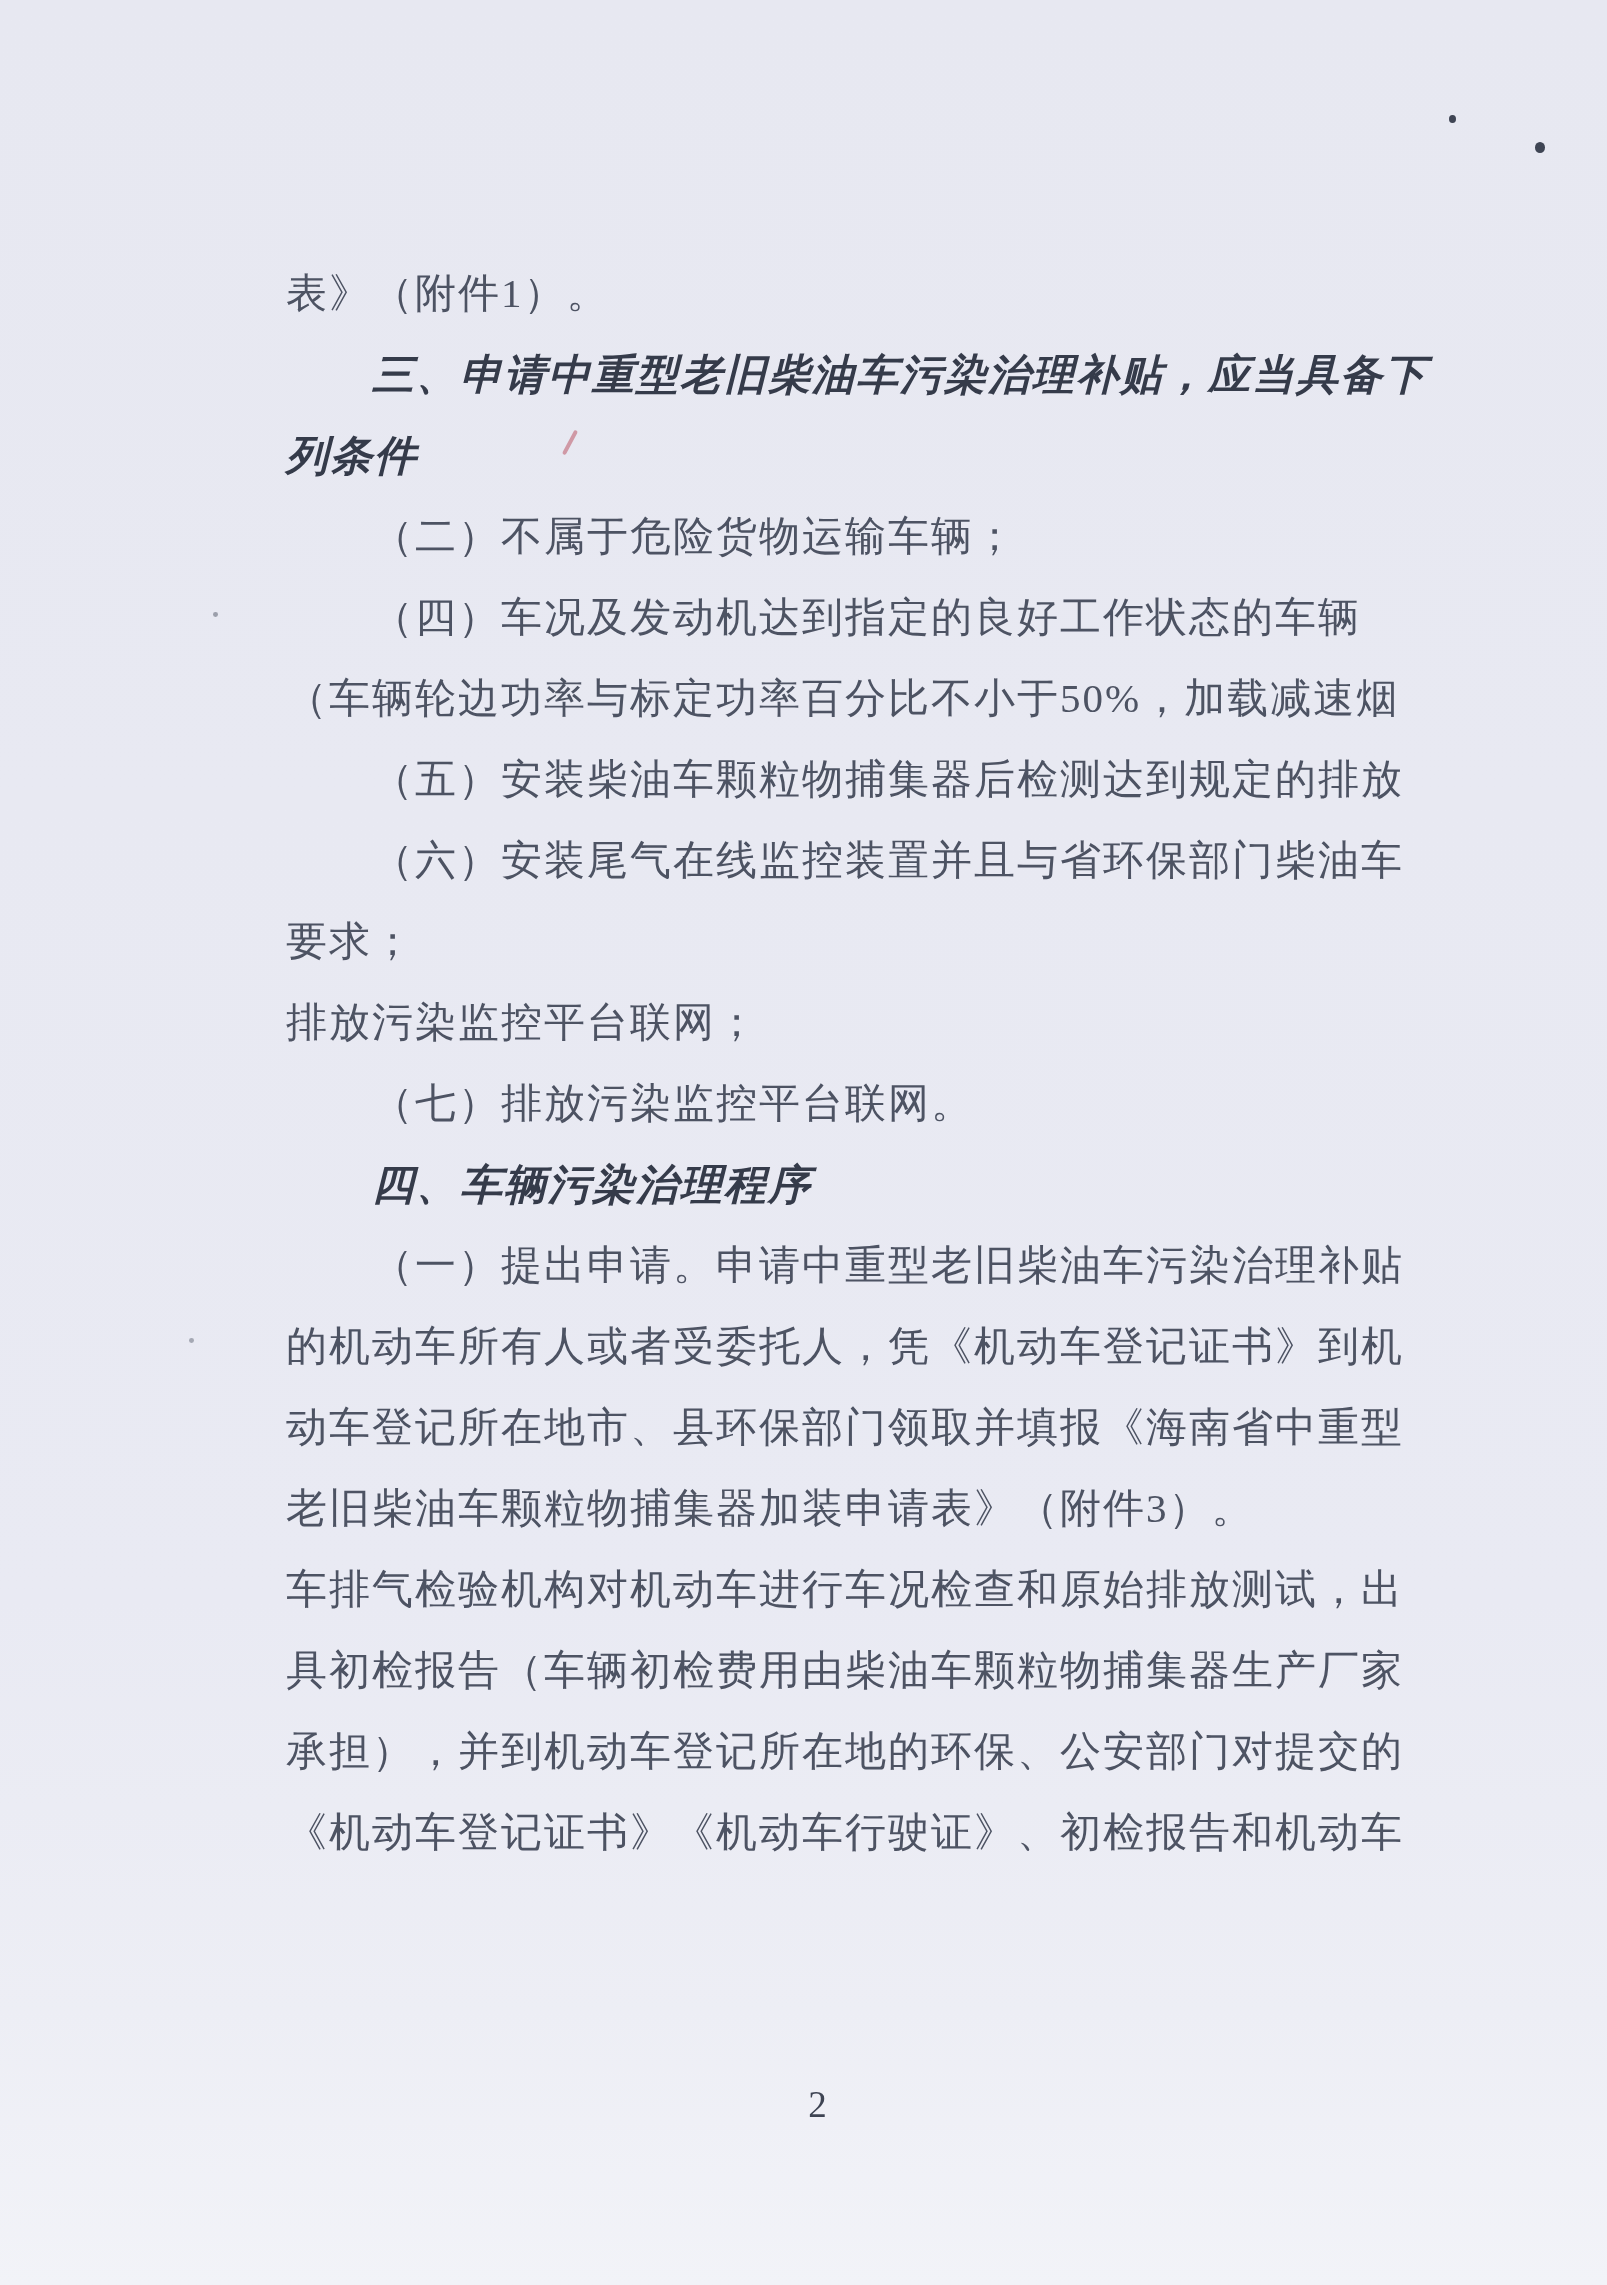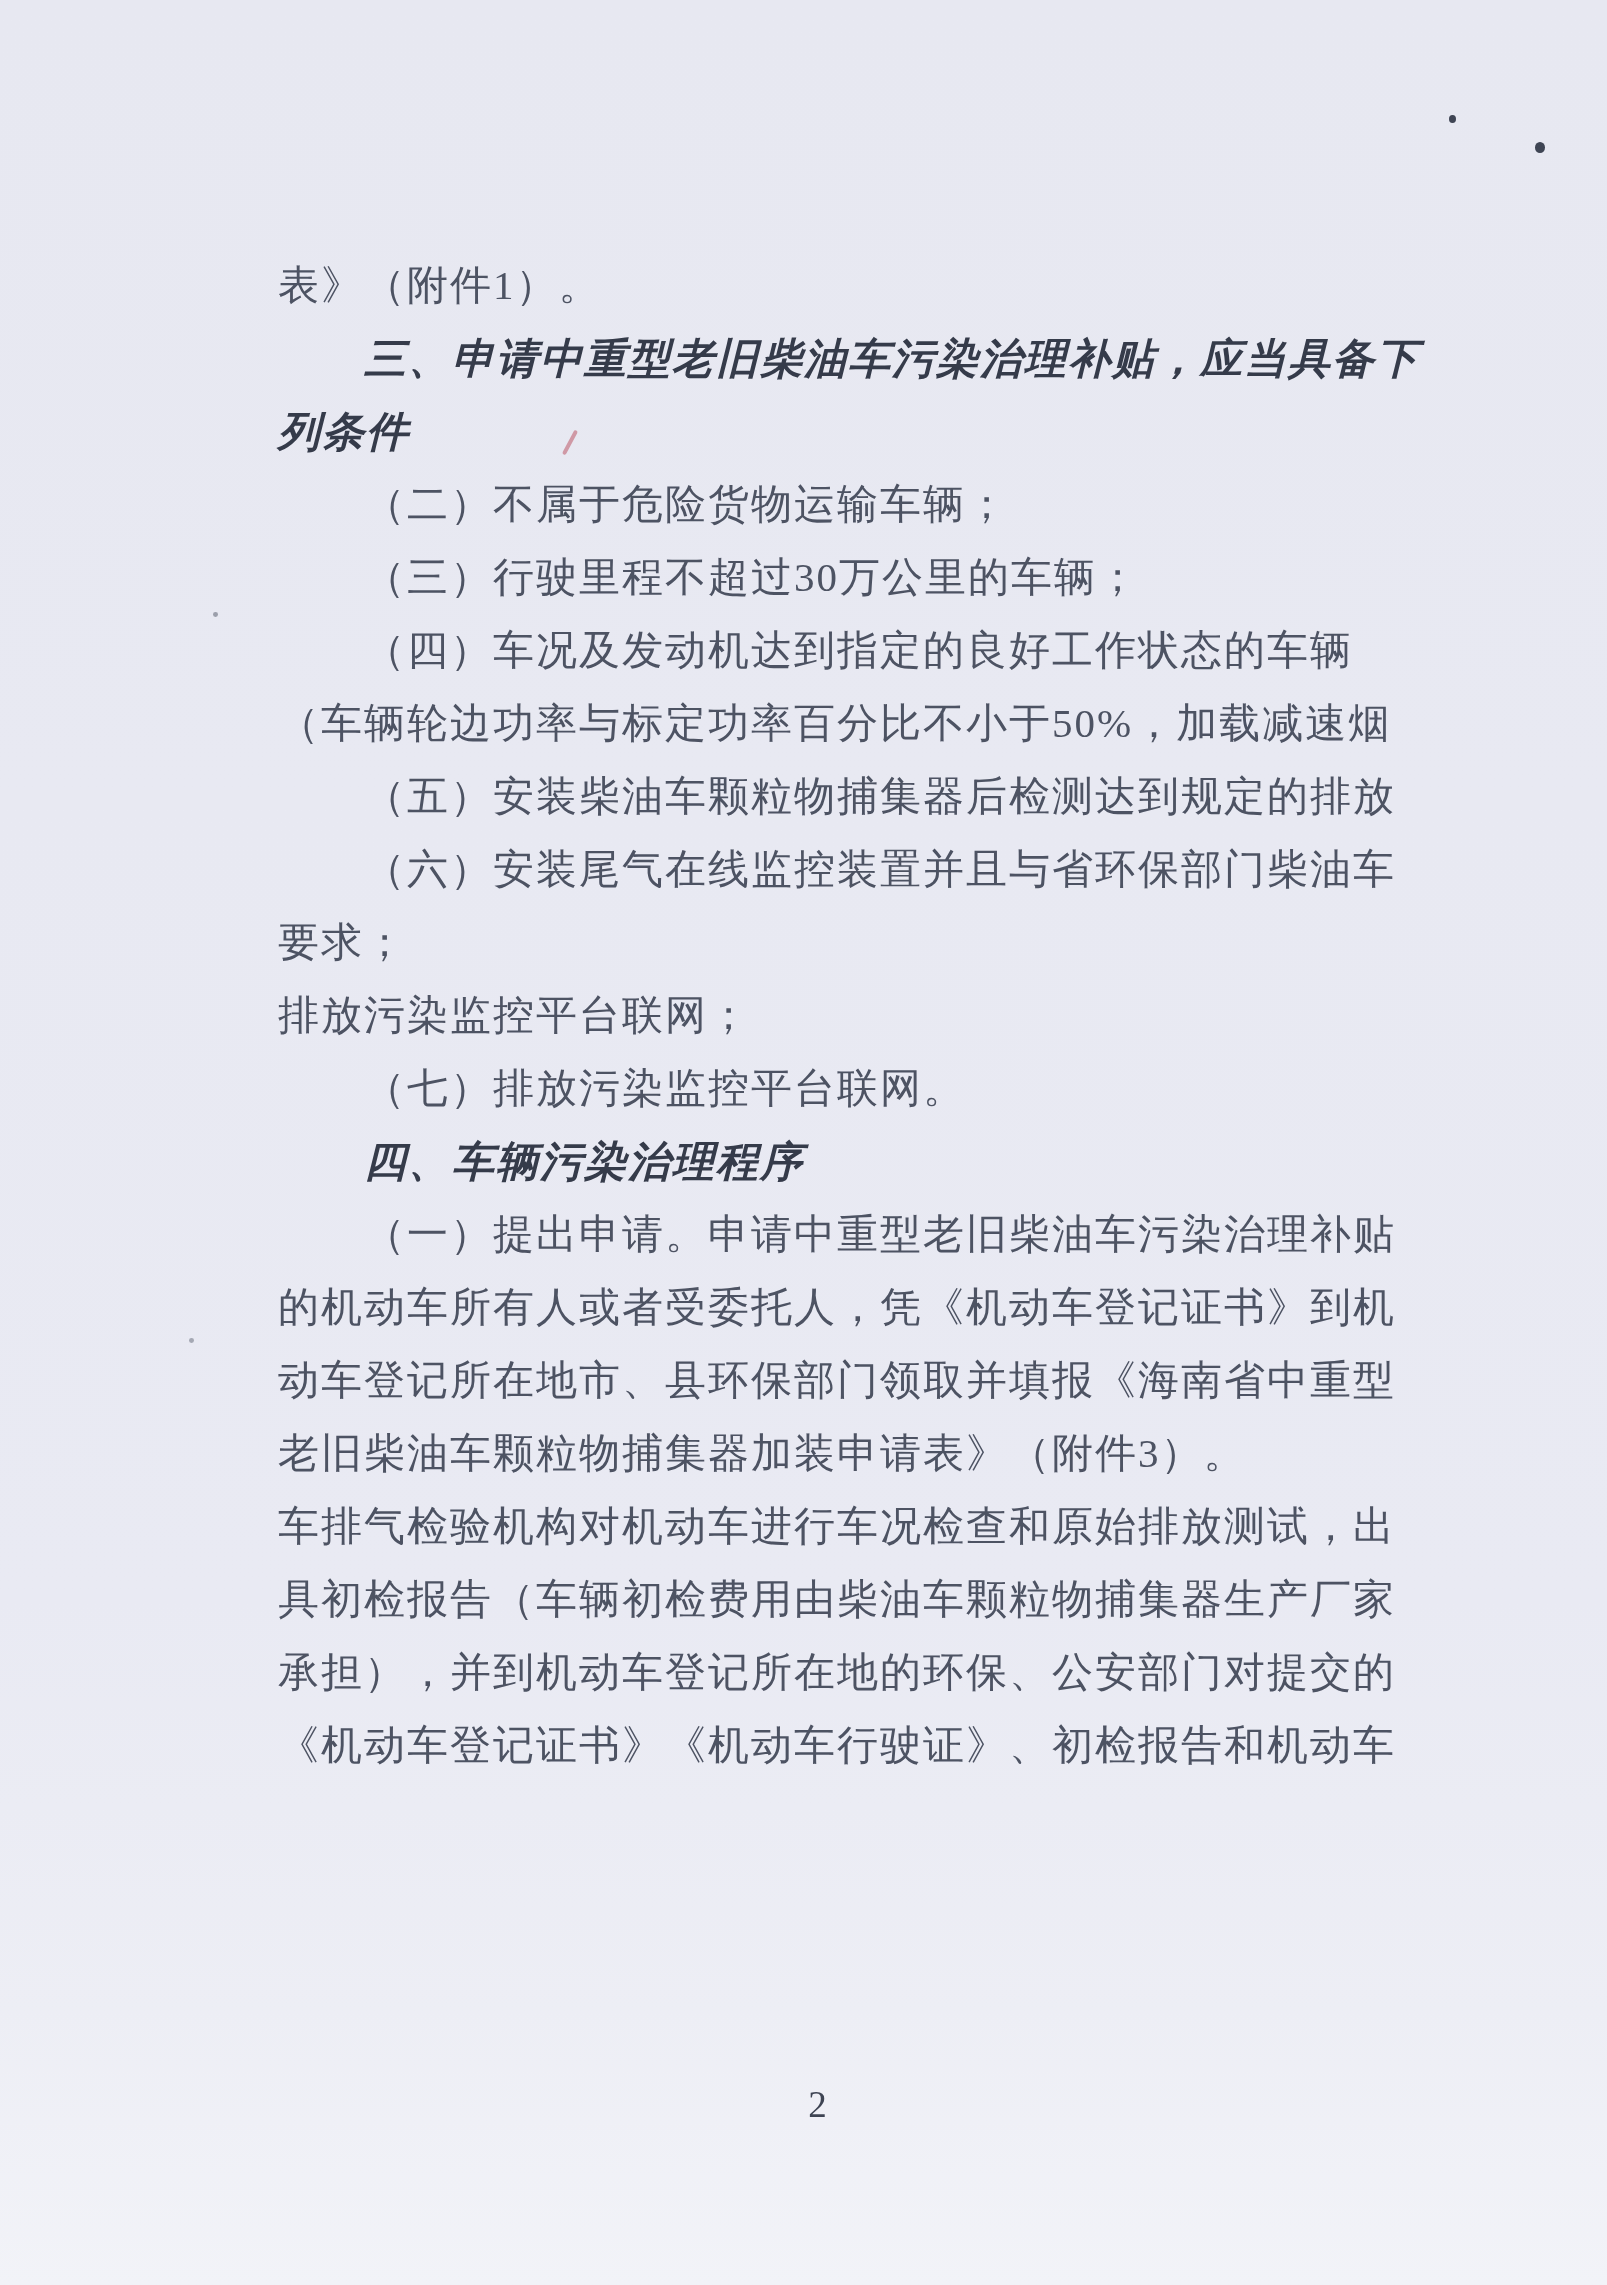--- a/index.html
+++ b/index.html
@@ -12,21 +12,21 @@
   .page{
     position:absolute;inset:0;
     background:linear-gradient(180deg,#e7e8f1 0%,#e9eaf3 70%,#edeef5 88%,#f2f3f8 100%);
   }
   .doc{
     position:absolute;
     left:278px;top:249px;
     width:1131px;
   }
   .l{
-    margin:0;
+    margin:8px;
     height:73px;
     line-height:73px;
     font-size:41px;
     letter-spacing:2px;
     white-space:nowrap;
     color:#4d5363;
   }
   .ind{ text-indent:86px; }
   .hd{
     font-family:"Liberation Sans","DejaVu Sans",sans-serif;
@@ -61,21 +61,20 @@
 </head>
 <body>
 
 <div class="page">
 
   <div class="doc">
     <p class="l">表》（附件1）。</p>
     <p class="l ind hd">三、申请中重型老旧柴油车污染治理补贴，应当具备下</p>
     <p class="l hd">列条件</p>
     <p class="l ind">（二）不属于危险货物运输车辆；</p>
-    <p class="l ind">（三）行驶里程不超过30万公里的车辆；</p>
     <p class="l ind">（四）车况及发动机达到指定的良好工作状态的车辆</p>
     <p class="l">（车辆轮边功率与标定功率百分比不小于50%，加载减速烟</p>
     <p class="l ind">（五）安装柴油车颗粒物捕集器后检测达到规定的排放</p>
     <p class="l ind">（六）安装尾气在线监控装置并且与省环保部门柴油车</p>
     <p class="l">要求；</p>
     <p class="l">排放污染监控平台联网；</p>
     <p class="l ind">（七）排放污染监控平台联网。</p>
     <p class="l ind hd">四、车辆污染治理程序</p>
     <p class="l ind">（一）提出申请。申请中重型老旧柴油车污染治理补贴</p>
     <p class="l">的机动车所有人或者受委托人，凭《机动车登记证书》到机</p>

